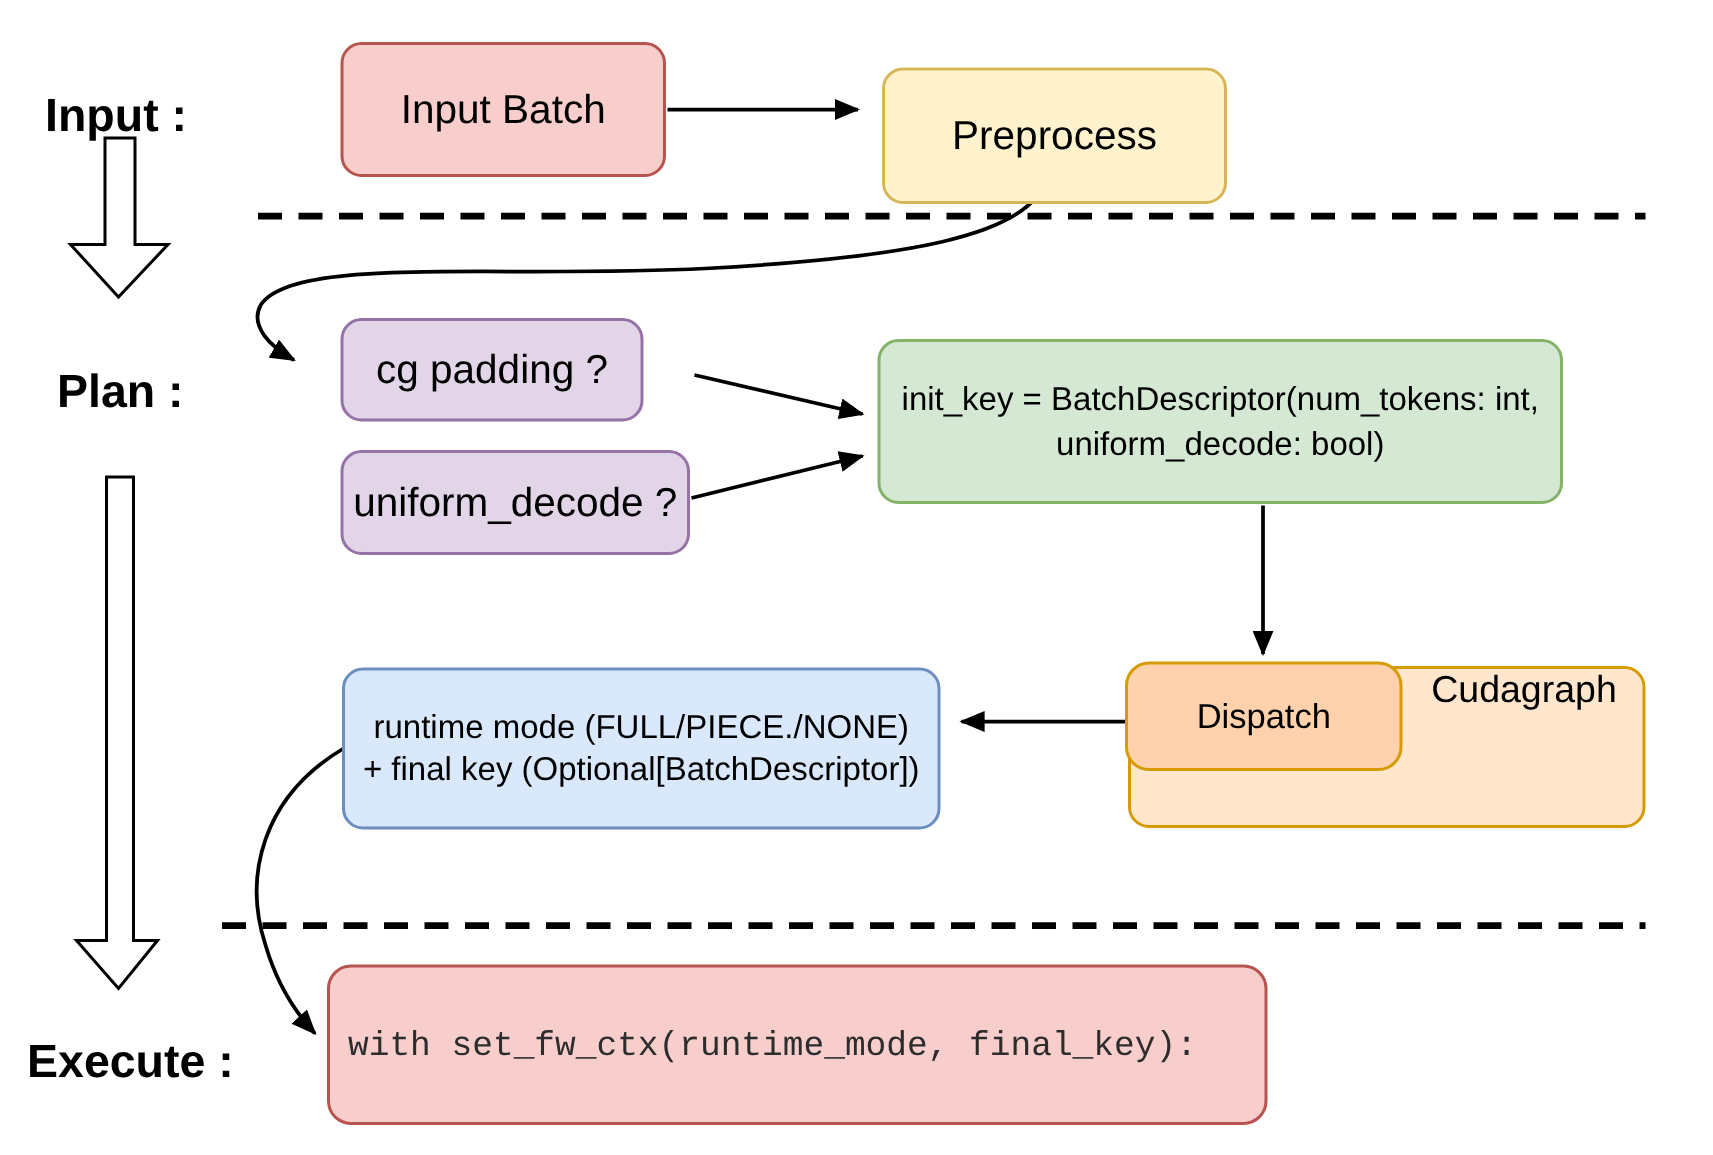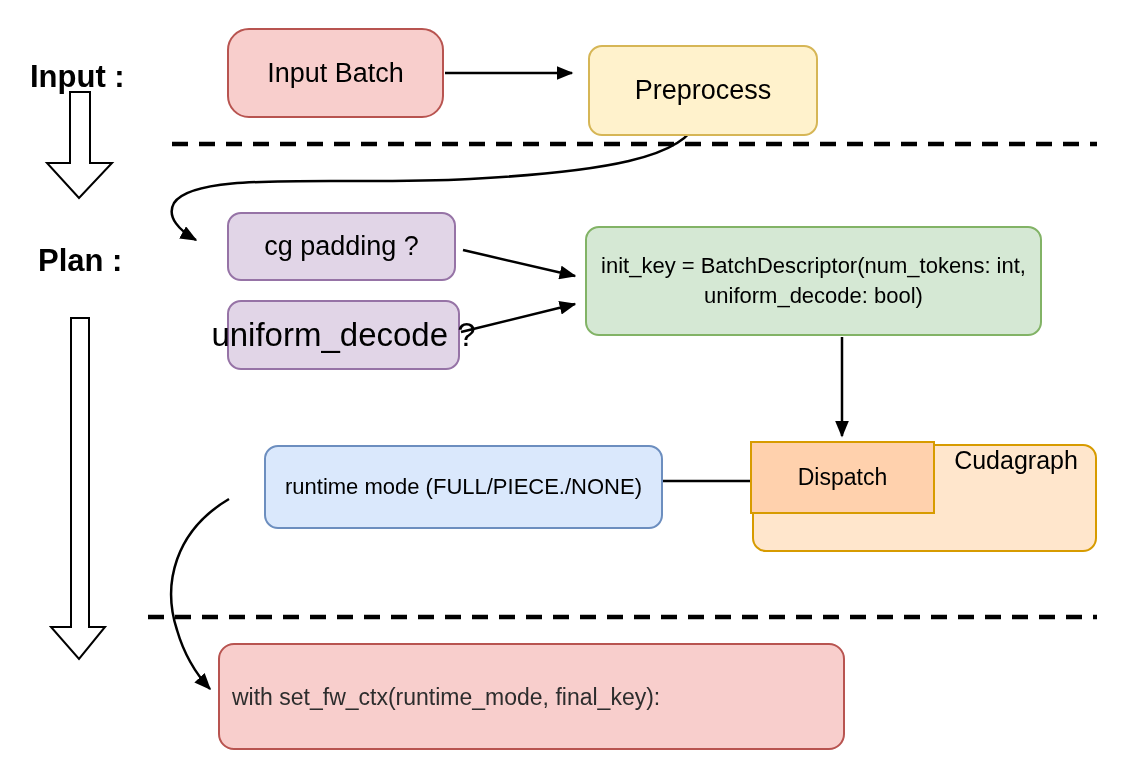--- a/index.html
+++ b/index.html
@@ -27,44 +27,44 @@
     display:flex;
     flex-direction:column;
     align-items:center;
     justify-content:center;
     text-align:center;
     color:var(--text);
     white-space:nowrap;
   }
   .node span{display:block;}
   .n-input-batch{left:227px;top:28px;width:217px;height:90px;
-    background:var(--red-fill);border-color:var(--red-stroke);font-size:27px;border-radius:22px;}
+    background:var(--red-fill);border-color:var(--red-stroke);font-size:27px;}
   .n-preprocess{left:588px;top:45px;width:230px;height:91px;
     background:var(--yellow-fill);border-color:var(--yellow-stroke);font-size:27px;}
-  .n-cg-padding{left:227px;top:212px;width:229px;height:69px;
+  .n-cg-padding{left:227px;top:212px;width:202px;height:69px;
     background:var(--purple-fill);border-color:var(--purple-stroke);font-size:27px;}
   .n-uniform-decode{left:227px;top:300px;width:233px;height:70px;
-    background:var(--purple-fill);border-color:var(--purple-stroke);font-size:33px;}
+    background:var(--purple-fill);border-color:var(--purple-stroke);font-size:27px;}
   .n-init-key{left:585px;top:226px;width:457px;height:110px;
     background:var(--green-fill);border-color:var(--green-stroke);font-size:22px;line-height:30px;align-items:center;}
   .n-dispatcher{left:752px;top:444px;width:345px;height:108px;
     background:var(--orange-fill);border-color:var(--orange-stroke);}
   .n-dispatch{left:750px;top:441px;width:185px;height:73px;
     background:var(--orange-inner-fill);border-color:var(--orange-stroke);
-    font-size:23px;border-radius:0;}
+    font-size:23px;border-radius:16px;}
   .dispatcher-label{
     position:absolute;left:935px;top:444px;width:162px;height:108px;
     display:flex;flex-direction:column;align-items:center;justify-content:space-between;
     font-size:25px;line-height:32px;color:var(--text);text-align:center;}
-  .n-runtime{left:228px;top:445px;width:399px;height:84px;
-    background:var(--blue-fill);border-color:var(--blue-stroke);font-size:22px;line-height:28px;margin-left:36px;}
+  .n-runtime{left:228px;top:445px;width:399px;height:108px;
+    background:var(--blue-fill);border-color:var(--blue-stroke);font-size:22px;line-height:28px;}
   .n-code{left:218px;top:643px;width:627px;height:107px;
     background:var(--red-fill);border-color:var(--red-stroke);
     border-radius:16px;
-    font-family:Liberation Sans, sans-serif;
+    font-family:Liberation Mono, monospace;
     font-size:23px;line-height:30px;
     color:var(--code-text);
     align-items:flex-start;
     padding-left:12px;
     white-space:pre;}
   #connector-layer{
     position:absolute;left:0;top:0;width:1142px;height:770px;
     pointer-events:none;
   }
   .conn{fill:none;stroke:var(--line);stroke-width:2.5px;}
@@ -93,20 +93,21 @@
     <path class="conn" marker-end="url(#ah)" d="M697 119 C688 158, 600 172, 470 179 C335 186, 196 170, 174 203 C166 217, 180 231, 196 240"></path>
     <path class="conn" marker-end="url(#ah)" d="M463 250 L575 276"></path>
     <path class="conn" marker-end="url(#ah)" d="M461 332 L575 304"></path>
     <path class="conn" marker-end="url(#ah)" d="M842 337 L842 436"></path>
     <path class="conn" marker-end="url(#ah)" d="M751 481 L641 481"></path>
     <path class="conn" marker-end="url(#ah)" d="M229 499 C175 531, 162 584, 177 630 C184 654, 196 674, 210 689"></path>
   </svg>
 
   <div class="stage-label" style="left:30px;top:40px;">Input :</div>
   <div class="stage-label" style="left:38px;top:224px;">Plan :</div>
+  <div class="stage-label" style="left:18px;top:671px;">Execute :</div>
 
   <div class="node n-input-batch">
     <span>Input Batch</span>
   </div>
 
   <div class="node n-preprocess">
     <span>Preprocess</span>
   </div>
 
   <div class="node n-cg-padding">
@@ -125,19 +126,20 @@
   <div class="node n-dispatcher"></div>
   <div class="node n-dispatch">
     <span>Dispatch</span>
   </div>
   <div class="dispatcher-label">
     <span>Cudagraph</span>
   </div>
 
   <div class="node n-runtime">
     <span>runtime mode (FULL/PIECE./NONE)</span>
+    <span>+ final key (Optional[BatchDescriptor])</span>
   </div>
 
   <div class="node n-code">
     <span>with set_fw_ctx(runtime_mode, final_key):</span>
   </div>
 
 </div>
 
 </body></html>

